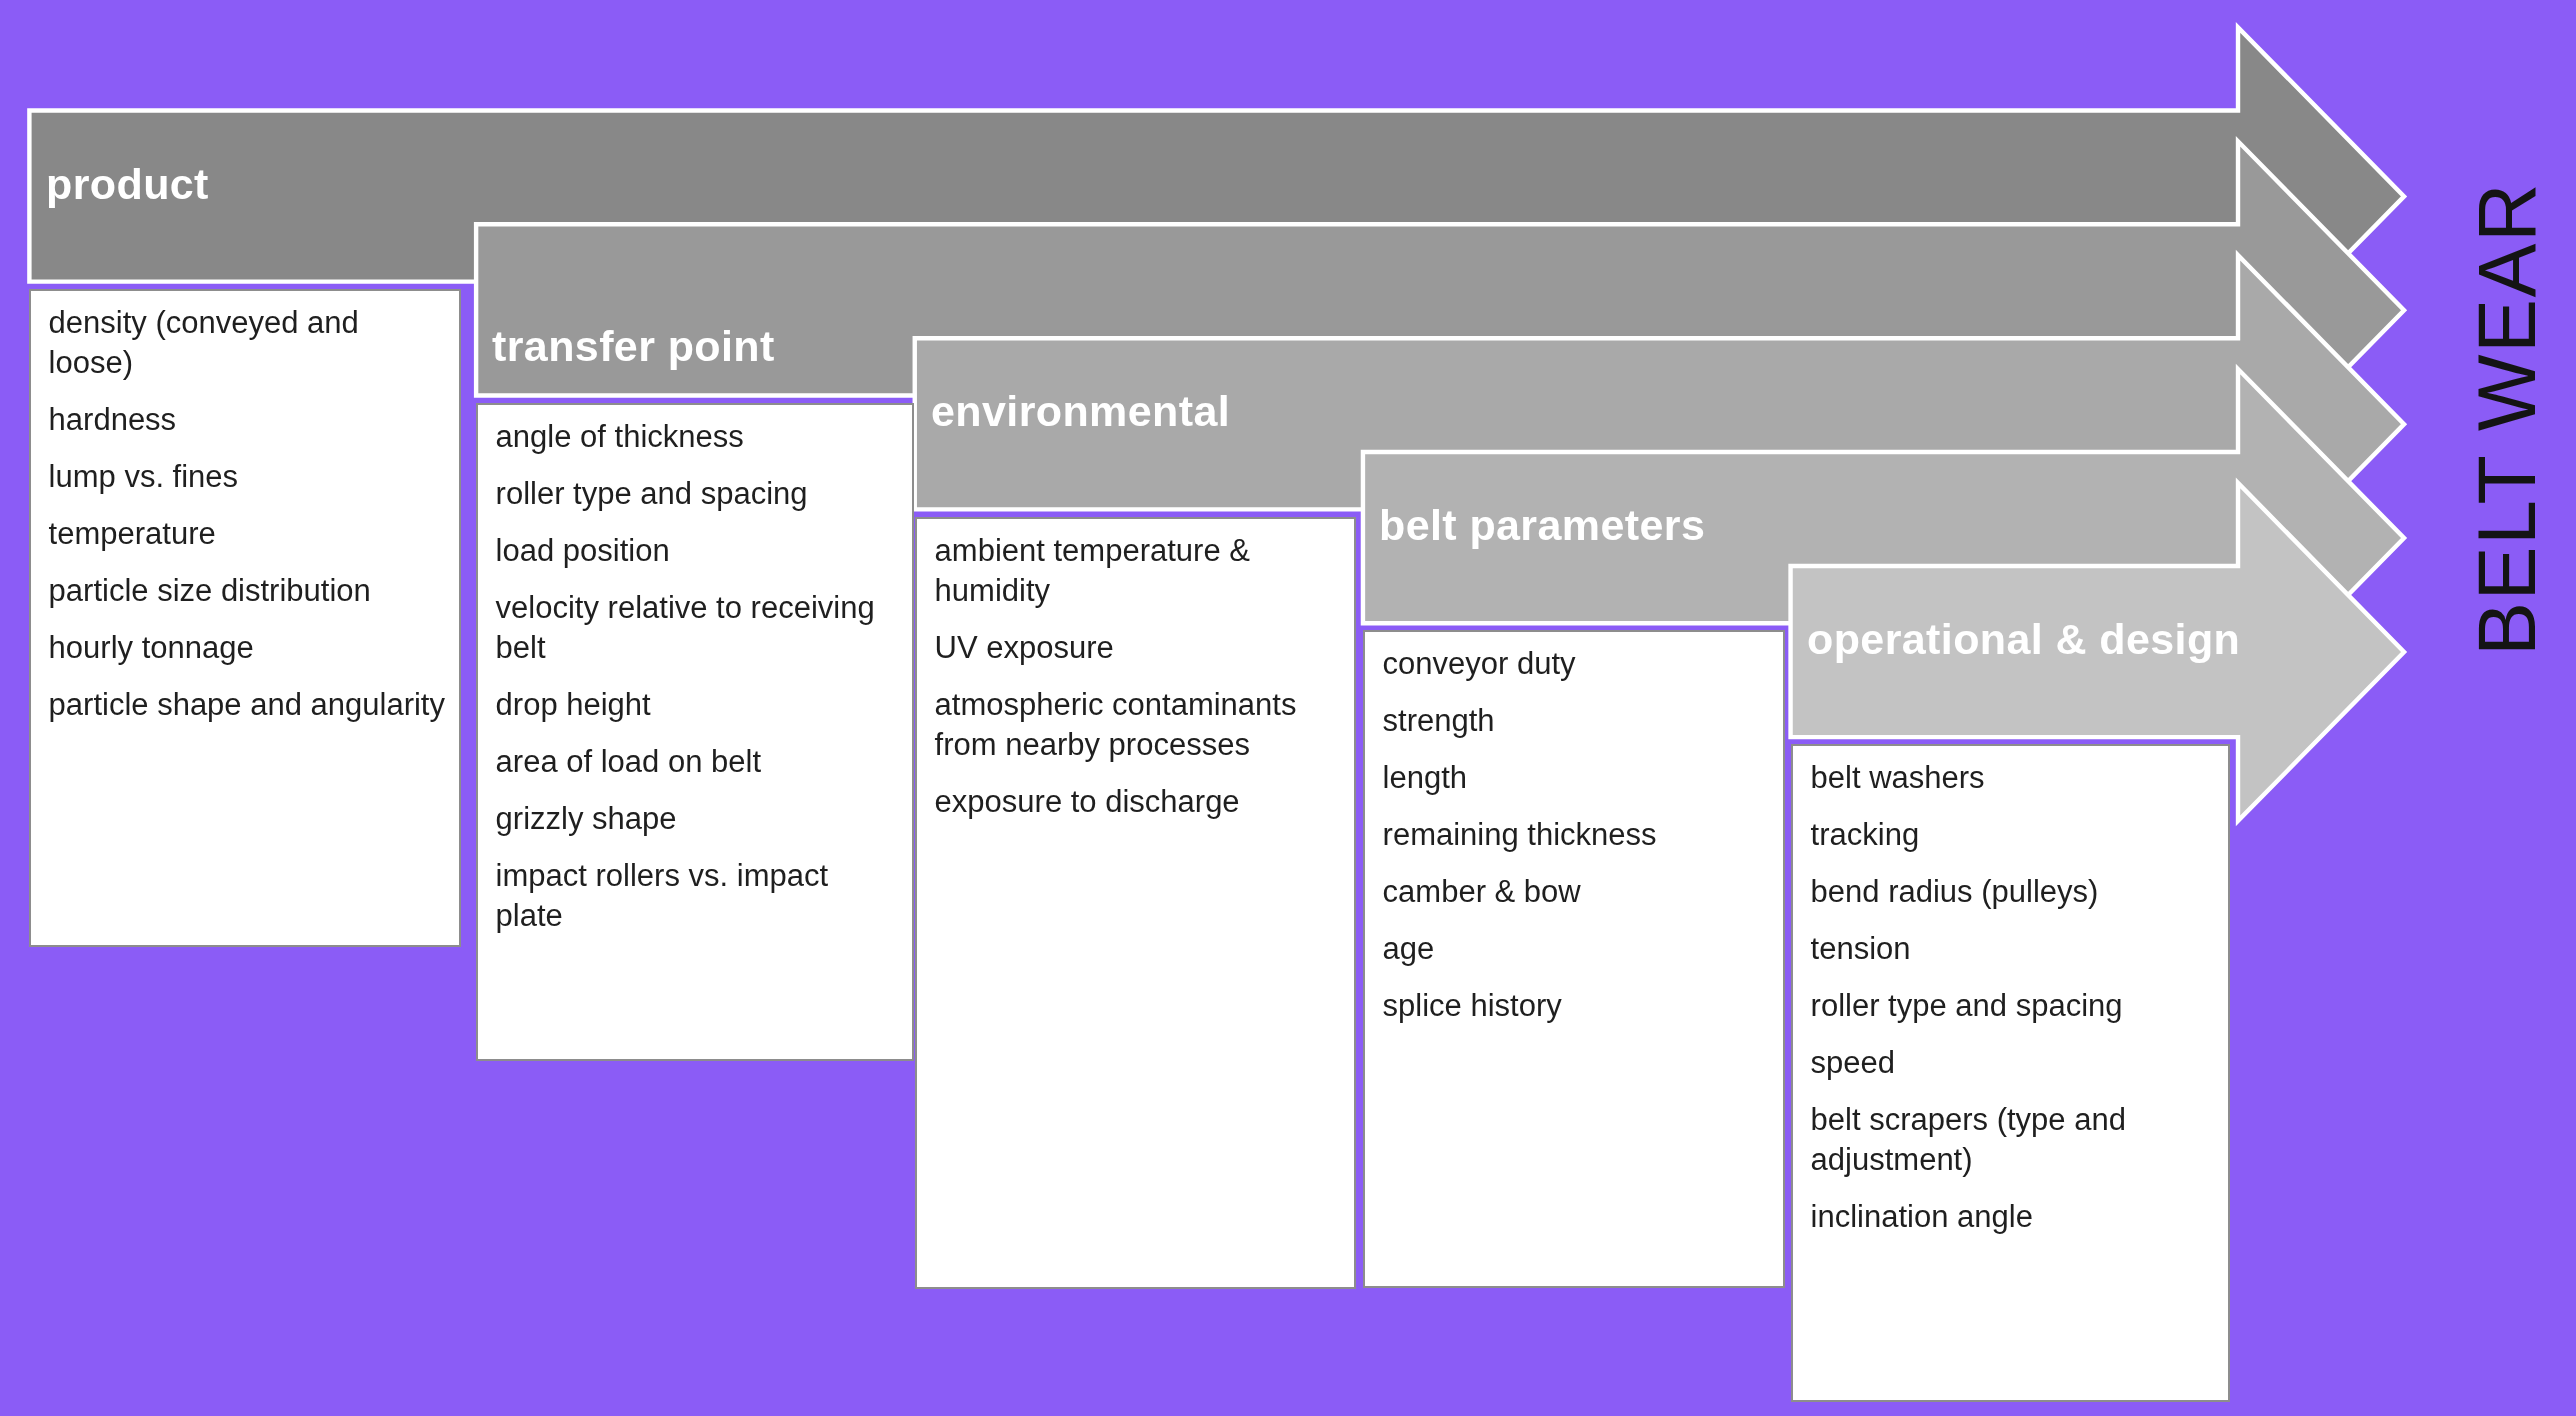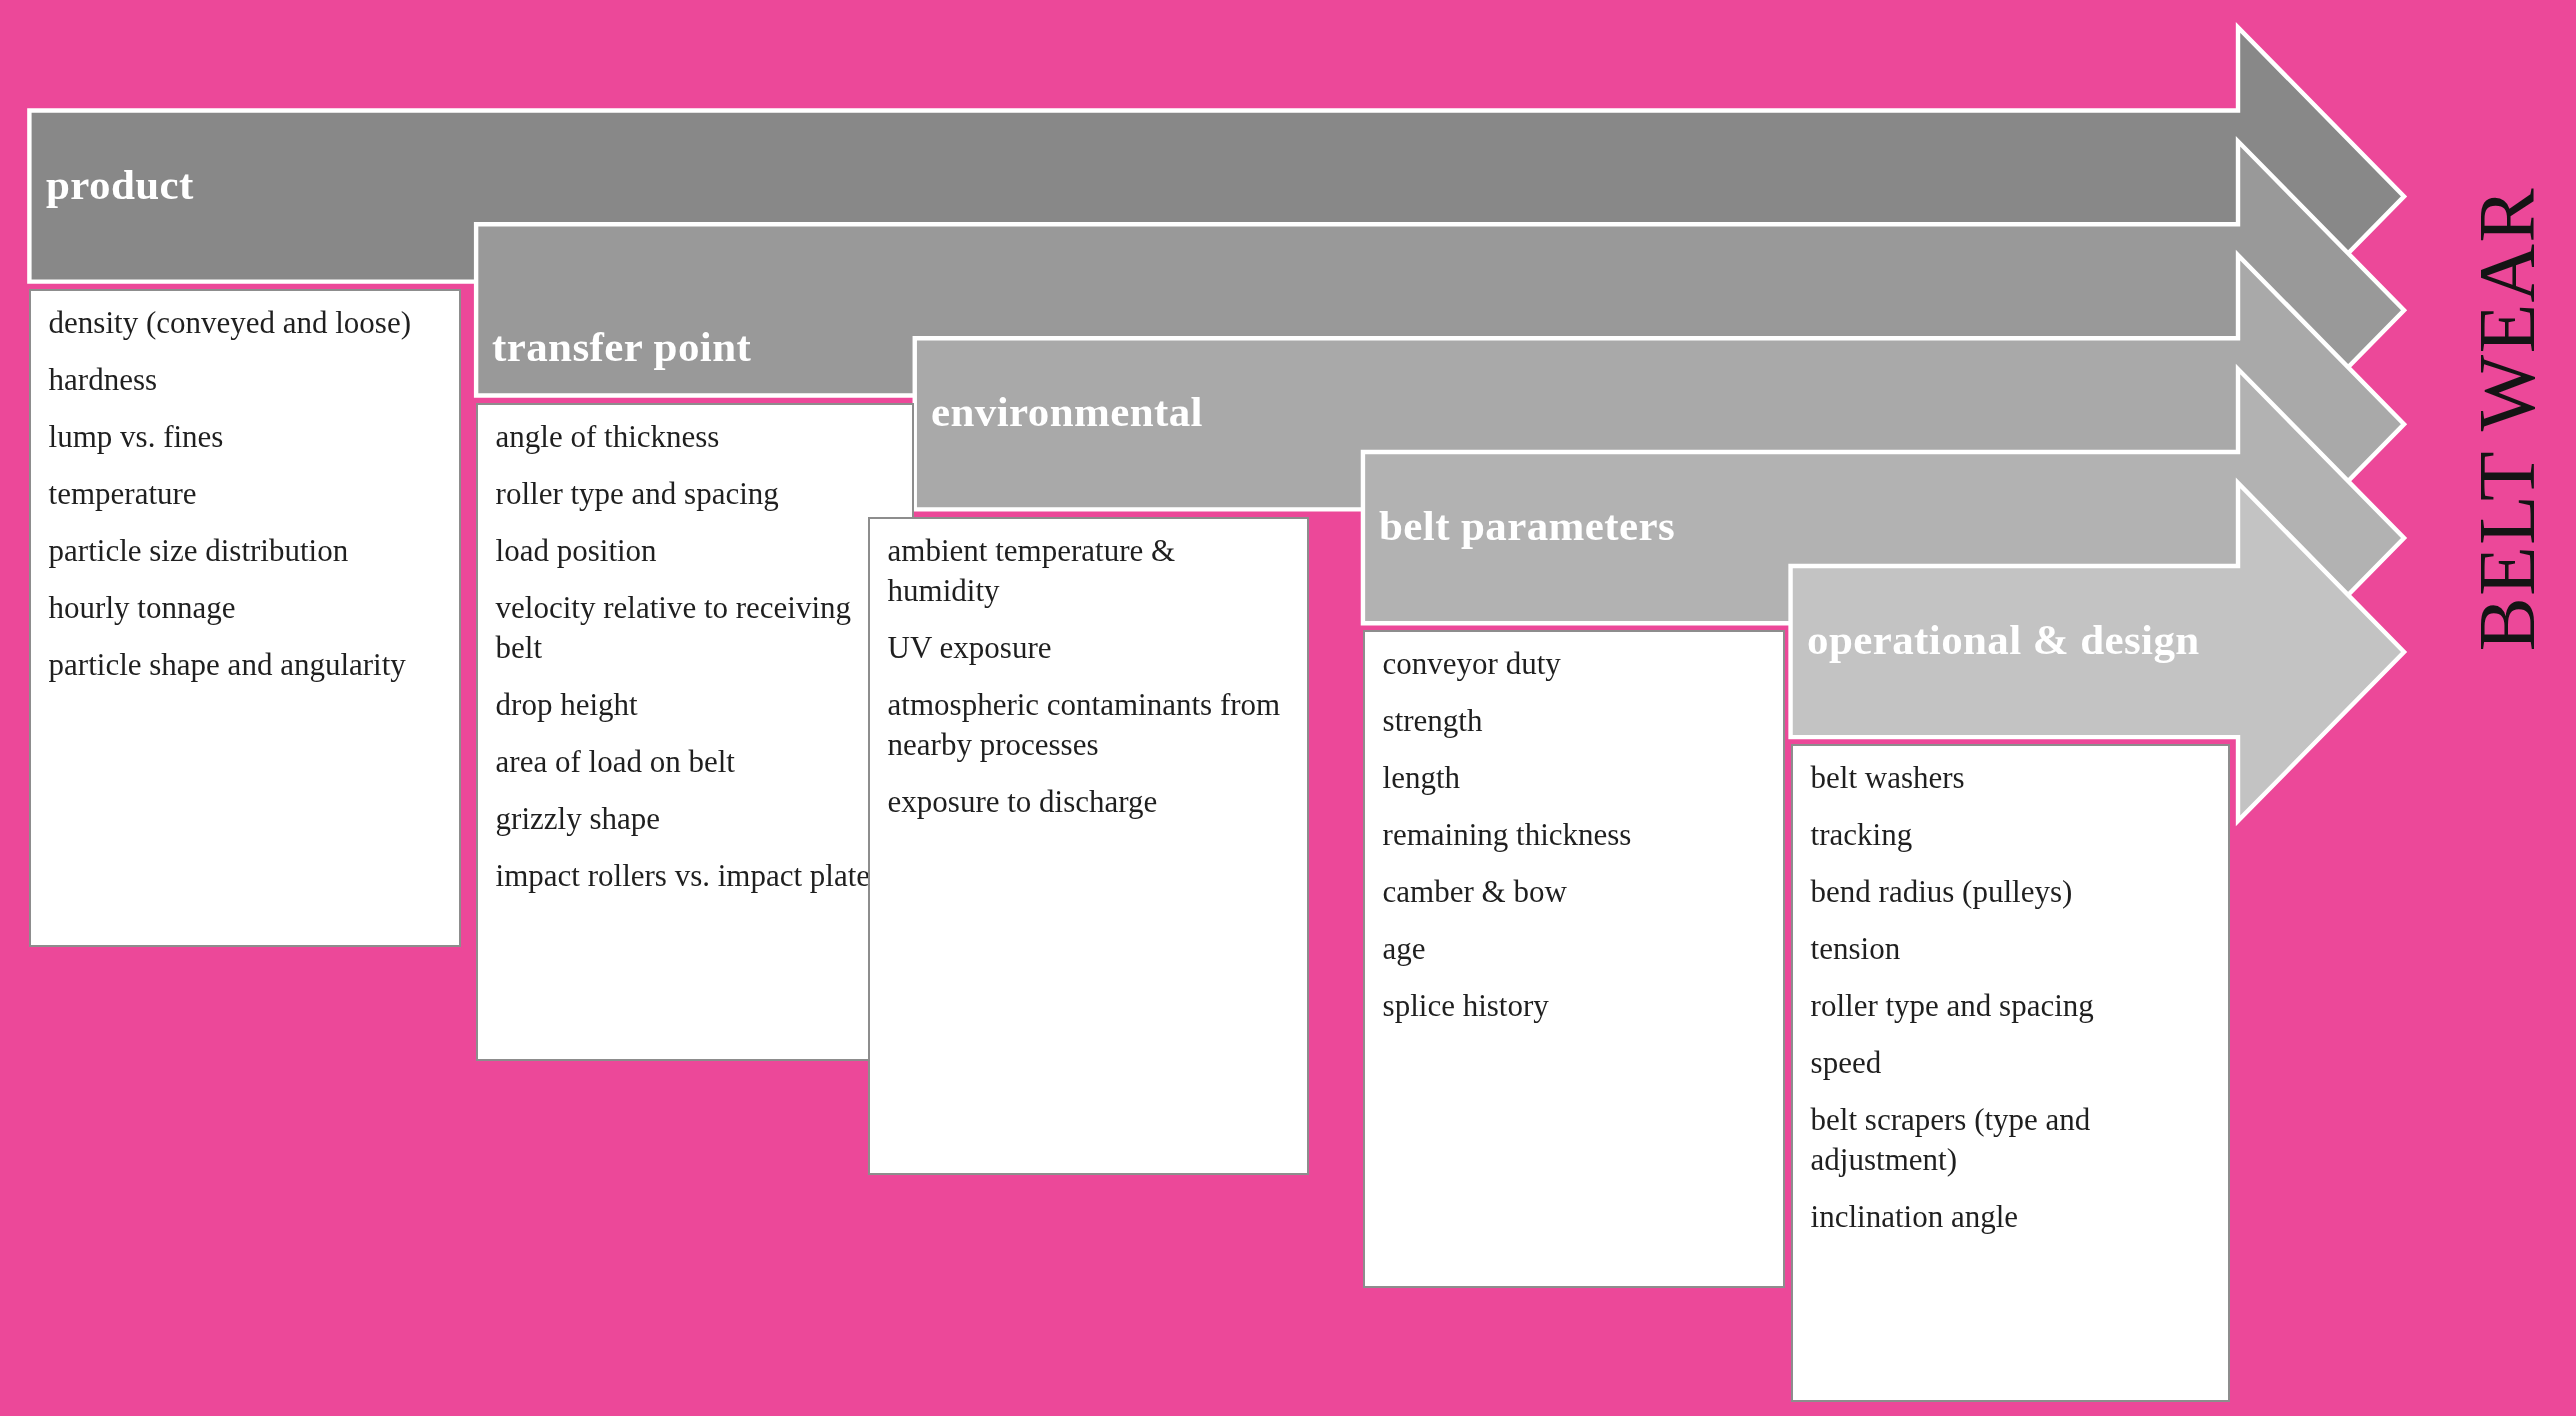--- a/index.html
+++ b/index.html
@@ -1,22 +1,22 @@
 <!DOCTYPE html>
 <html style="font-size:11.8px"><head>
 <meta charset="utf-8">
 <style>
   html, body { margin: 0; padding: 0; background: #ffffff; }
   .canvas {
     position: relative;
     width: 2576px;
     height: 1417px;
-    background: #ec4899;
+    background: #8b5cf6;
     overflow: hidden;
-    font-family: Liberation Serif, serif;
+    font-family: Liberation Sans, sans-serif;
   }
   #arrow-svg {
     position: absolute;
     left: 0; top: 0;
     width: 2576px; height: 1417px;
   }
   .band-label {
     position: absolute;
     color: #ffffff;
     font-size: 43px;
@@ -81,21 +81,21 @@
         <p class="factor-item">angle of thickness</p>
         <p class="factor-item">roller type and spacing</p>
         <p class="factor-item">load position</p>
         <p class="factor-item">velocity relative to receiving belt</p>
         <p class="factor-item">drop height</p>
         <p class="factor-item">area of load on belt</p>
         <p class="factor-item">grizzly shape</p>
         <p class="factor-item">impact rollers vs. impact plate</p>
       </div>
       <div class="band-label" style="left: 931px; top: 386px;">environmental</div>
-      <div class="factor-box" style="left: 868px; top: 517px; width: 441px; height: 658px;">
+      <div class="factor-box" style="left: 915px; top: 517px; width: 441px; height: 772px;">
         <p class="factor-item">ambient temperature &amp; humidity</p>
         <p class="factor-item">UV exposure</p>
         <p class="factor-item">atmospheric contaminants from nearby processes</p>
         <p class="factor-item">exposure to discharge</p>
       </div>
       <div class="band-label" style="left: 1379px; top: 500px;">belt parameters</div>
       <div class="factor-box" style="left: 1363px; top: 630px; width: 422px; height: 658px;">
         <p class="factor-item">conveyor duty</p>
         <p class="factor-item">strength</p>
         <p class="factor-item">length</p>

